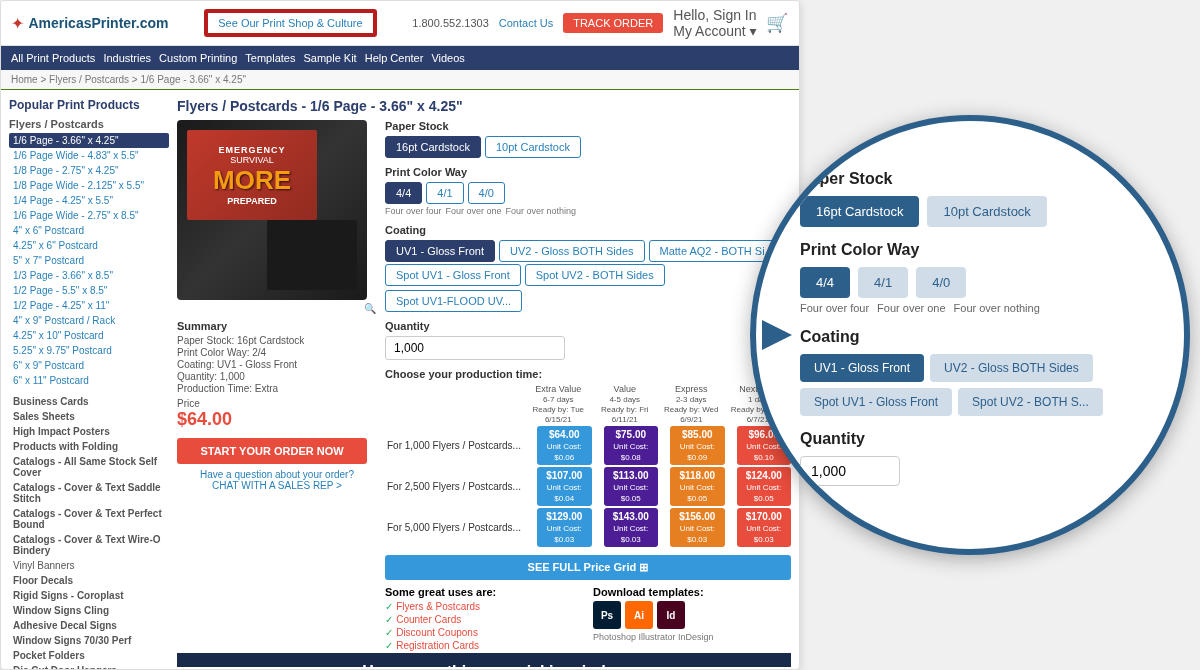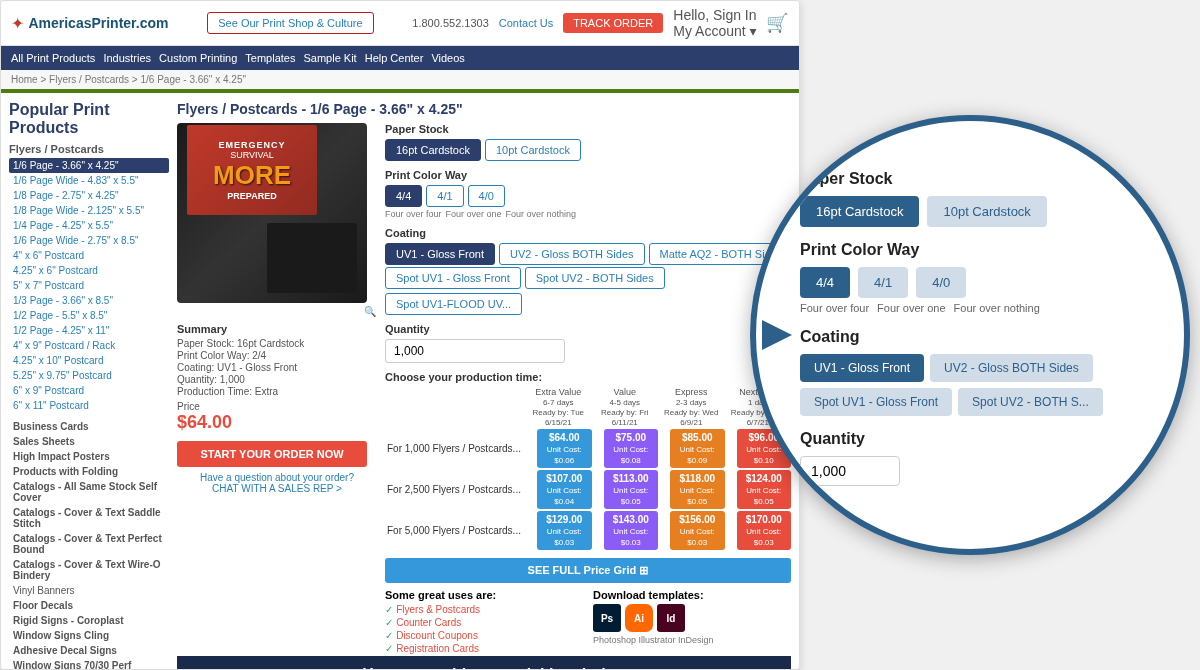--- a/index.html
+++ b/index.html
@@ -26,21 +26,21 @@
       display: flex;
       align-items: center;
       justify-content: space-between;
       border-bottom: 1px solid #e0e0e0;
     }
     .logo-area { display: flex; align-items: center; }
     .logo-text { font-size: 14px; font-weight: bold; color: #1a5276; }
     .logo-icon { color: #c0392b; margin-right: 4px; font-size: 16px; }
     .top-bar-center button {
       background: #fff;
-      border: 1px solid #b91c1c;
+      border: 4px solid #b91c1c;
       color: #2980b9;
       padding: 4px 10px;
       border-radius: 3px;
       font-size: 11px;
       cursor: pointer;
     }
     .top-bar-right { display: flex; align-items: center; gap: 10px; font-size: 11px; color: #555; }
     .track-order-btn {
       background: #e74c3c;
       color: #fff;
@@ -61,29 +61,29 @@
       gap: 8px;
     }
     .nav-bar a { color: #fff; text-decoration: none; font-size: 11px; }
 
     
     .breadcrumb {
       background: #f7f7f7;
       padding: 4px 10px;
       font-size: 10px;
       color: #777;
-      border-bottom: 4px solid #4d7c0f;
+      border-bottom: 1px solid #4d7c0f;
     }
 
     
     .main-content { display: flex; padding: 8px; gap: 8px; height: calc(670px - 85px); overflow: hidden; }
 
     
     .sidebar { width: 160px; flex-shrink: 0; font-size: 11px; }
-    .sidebar h3 { font-size: 16px; font-weight: bold; color: #2c3e6b; margin-bottom: 6px; }
+    .sidebar h3 { font-size: 12px; font-weight: bold; color: #2c3e6b; margin-bottom: 6px; }
     .sidebar-section { margin-bottom: 6px; }
     .sidebar-section-title { font-weight: bold; color: #555; font-size: 11px; margin-bottom: 3px; }
     .sidebar-item { padding: 2px 4px; color: #2980b9; cursor: pointer; border-radius: 2px; font-size: 10px; }
     .sidebar-item.active { background: #2c3e6b; color: #fff; }
 
     
     .product-area { flex: 1; overflow: hidden; }
     .product-title { font-size: 14px; font-weight: bold; color: #2c3e6b; margin-bottom: 6px; }
 
     .product-content { display: flex; gap: 8px; }
@@ -168,21 +168,21 @@
     .pricing-header-item.label { text-align: left; font-weight: bold; }
     .pricing-row { display: grid; grid-template-columns: 140px 1fr 1fr 1fr 1fr; gap: 12px; margin-bottom: 2px; }
     .price-cell {
       text-align: center;
       padding: 3px 2px;
       border-radius: 3px;
       font-size: 10px;
       font-weight: bold;
     }
     .price-cell.extra { background: #3498db; color: #fff; }
-    .price-cell.value { background: #8b5cf6; color: #fff; }
+    .price-cell.value { background: #4c1d95; color: #fff; }
     .price-cell.express { background: #e67e22; color: #fff; }
     .price-cell.next { background: #e74c3c; color: #fff; }
     .price-cell .unit-cost { font-size: 8px; font-weight: normal; }
     .row-label { font-size: 10px; color: #333; display: flex; align-items: center; padding-left: 2px; }
 
     .see-price-grid {
       background: #3498db;
       color: #fff;
       border: none;
       padding: 6px 20px;
@@ -199,21 +199,21 @@
     .great-uses { flex: 1; }
     .great-uses h4 { font-weight: bold; margin-bottom: 3px; font-size: 11px; }
     .uses-list { list-style: none; }
     .uses-list li::before { content: "✓ "; color: #27ae60; }
     .uses-list li { color: #e74c3c; margin-bottom: 2px; }
     .download-templates { flex: 1; }
     .download-templates h4 { font-weight: bold; margin-bottom: 3px; font-size: 11px; }
     .template-icons { display: flex; gap: 4px; }
     .template-icon { width: 28px; height: 28px; border-radius: 3px; display: flex; align-items: center; justify-content: center; font-size: 10px; font-weight: bold; color: #fff; }
     .ps-icon { background: #001d34; }
-    .ai-icon { background: #ff6800; border-radius: 7px; }
+    .ai-icon { background: #ff6800; }
     .id-icon { background: #49021f; }
 
     
     .special-banner {
       background: #1a2a4a;
       padding: 10px;
       text-align: center;
       color: #fff;
     }
     .special-banner h3 { font-size: 16px; font-weight: bold; }
@@ -355,21 +355,21 @@
         <div class="sidebar-item" style="font-weight:bold;color:#555;">Pocket Folders</div>
         <div class="sidebar-item" style="font-weight:bold;color:#555;">Die Cut Door Hangers</div>
       </div>
 
       <div class="product-area">
         <div class="product-title">Flyers / Postcards - 1/6 Page - 3.66" x 4.25"</div>
         <div class="product-content">
 
           <div class="product-image-col">
             <div class="product-image">
-              <div style="position:absolute;top:2px;left:10px;width:130px;height:90px;background:linear-gradient(135deg,#c0392b,#922b21);border-radius:2px;display:flex;flex-direction:column;align-items:center;justify-content:center;z-index:2;">
+              <div style="position:absolute;top:10px;left:10px;width:130px;height:90px;background:linear-gradient(135deg,#c0392b,#922b21);border-radius:2px;display:flex;flex-direction:column;align-items:center;justify-content:center;z-index:2;">
                 <div style="font-size:9px;color:#fff;font-weight:bold;letter-spacing:1px;">EMERGENCY</div>
                 <div style="font-size:9px;color:#fff;">SURVIVAL</div>
                 <div style="font-size:26px;font-weight:900;color:#f39c12;text-shadow:1px 1px 2px rgba(0,0,0,0.7);">MORE</div>
                 <div style="font-size:9px;color:#fff;font-weight:bold;">PREPARED</div>
               </div>
               <div style="position:absolute;bottom:10px;right:10px;width:90px;height:70px;background:#1a1a1a;border-radius:2px;"></div>
             </div>
             <div class="image-zoom">🔍</div>
             <div class="summary-box">
               <h4>Summary</h4>

